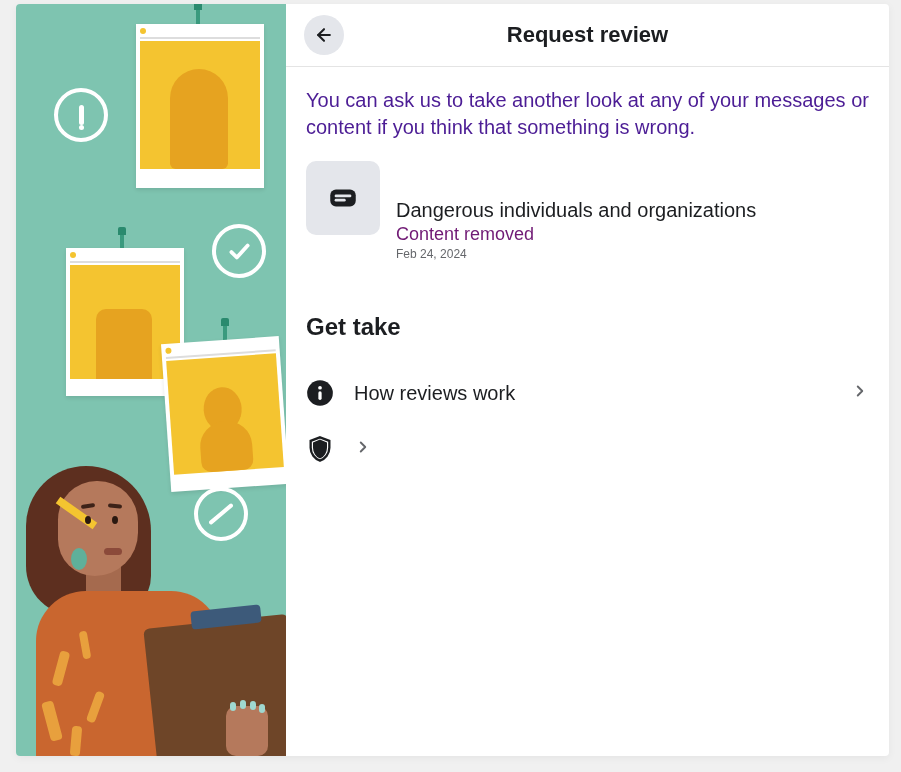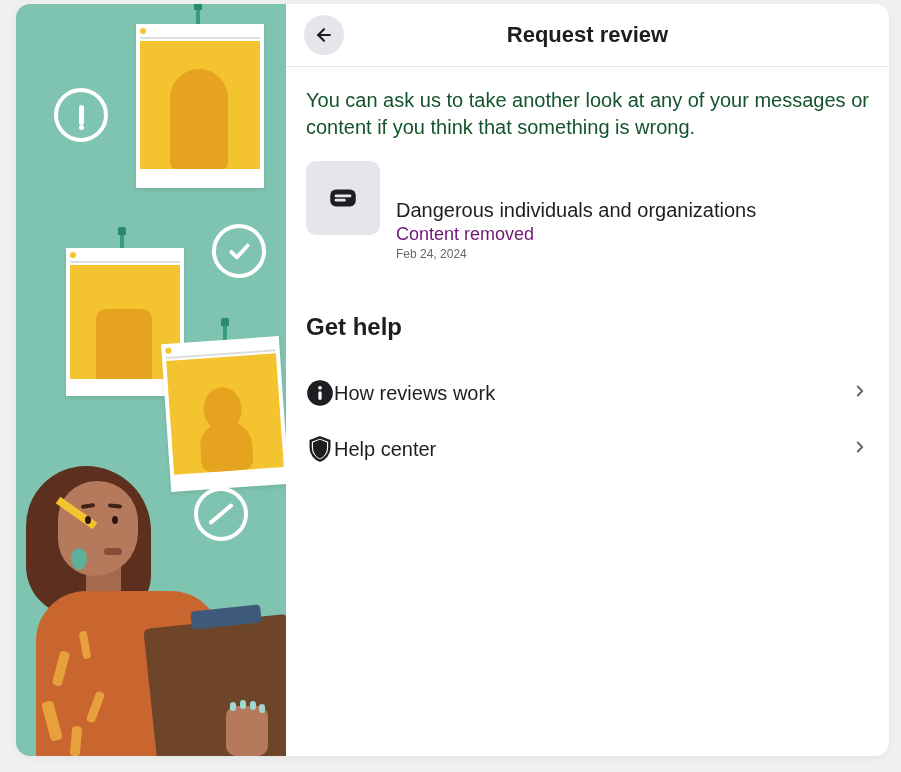--- a/index.html
+++ b/index.html
@@ -15,21 +15,21 @@
       position: relative;
       overflow: hidden;
     }
     .modal-container {
       position: absolute;
       left: 16px;
       top: 4px;
       right: 12px;
       bottom: 16px;
       background: #fff;
-      border-radius: 14px;
+      border-radius: 4px;
       display: flex;
       overflow: hidden;
       box-shadow: 0 2px 8px rgba(0,0,0,0.05);
     }
     .illustration-panel {
       width: 270px;
       background: #7ec4b0;
       position: relative;
       overflow: hidden;
       flex-shrink: 0;
@@ -68,21 +68,21 @@
       text-align: center;
       font-size: 22px;
       font-weight: 700;
       color: #1c1e21;
     }
     .body {
       padding: 20px 20px 0 20px;
     }
     .description {
       font-size: 20px;
-      color: #14532d;
+      color: #4c1d95;
       line-height: 1.35;
       margin-bottom: 20px;
     }
     .violation-row {
       display: flex;
       align-items: flex-start;
       gap: 16px;
     }
     .violation-thumb {
       width: 74px;
@@ -120,20 +120,21 @@
     .section-title {
       font-size: 24px;
       font-weight: 700;
       color: #1c1e21;
       margin-top: 50px;
       margin-bottom: 24px;
     }
     .help-item {
       display: flex;
       align-items: center;
+      gap: 20px;
       padding: 14px 0;
       cursor: pointer;
     }
     .help-icon {
       width: 28px;
       height: 28px;
       display: flex;
       align-items: center;
       justify-content: center;
       flex-shrink: 0;
@@ -430,21 +431,21 @@
             <line x1="7" y1="13.5" x2="13" y2="13.5" stroke="#e4e6eb" stroke-width="1.8" stroke-linecap="round"></line>
           </svg>
         </div>
         <div class="violation-info">
           <div class="violation-title">Dangerous individuals and organizations</div>
           <div class="violation-status">Content removed</div>
           <div class="violation-date">Feb 24, 2024</div>
         </div>
       </div>
 
-      <h2 class="section-title">Get help</h2>
+      <h2 class="section-title">Get take</h2>
 
       <div class="help-item">
         <div class="help-icon">
           <svg width="28" height="28" viewBox="0 0 24 24">
             <circle cx="12" cy="12" r="11" fill="#1c1e21"></circle>
             <circle cx="12" cy="7.5" r="1.6" fill="#fff"></circle>
             <rect x="10.6" y="10.5" width="2.8" height="7.5" rx="1.4" fill="#fff"></rect>
           </svg>
         </div>
         <div class="help-label">How reviews work</div>
@@ -455,21 +456,20 @@
         </div>
       </div>
 
       <div class="help-item">
         <div class="help-icon">
           <svg width="28" height="28" viewBox="0 0 24 24" fill="none" stroke="#1c1e21" stroke-width="2">
             <path d="M12 2 L20 5 V11 C20 16 16.5 20.5 12 22 C7.5 20.5 4 16 4 11 V5 Z"></path>
             <path d="M12 5 L17 7 V11 C17 14.5 14.8 17.8 12 19 C9.2 17.8 7 14.5 7 11 V7 Z" fill="#1c1e21"></path>
           </svg>
         </div>
-        <div class="help-label">Help center</div>
         <div class="chevron">
           <svg width="18" height="18" viewBox="0 0 24 24" fill="none" stroke="currentColor" stroke-width="2.5" stroke-linecap="round" stroke-linejoin="round">
               <polyline points="9 18 15 12 9 6"></polyline>
             </svg>
         </div>
       </div>
     </div>
   </div>
 </div>
 

